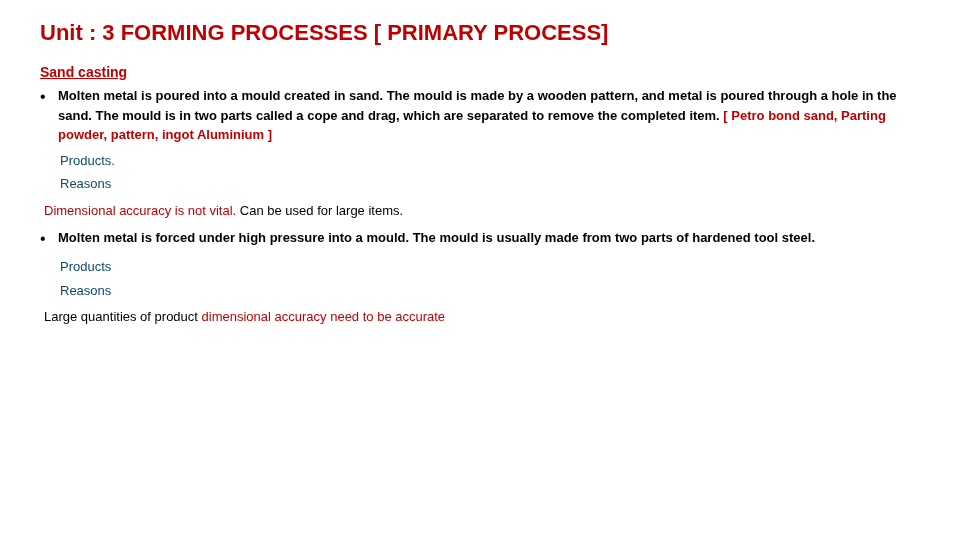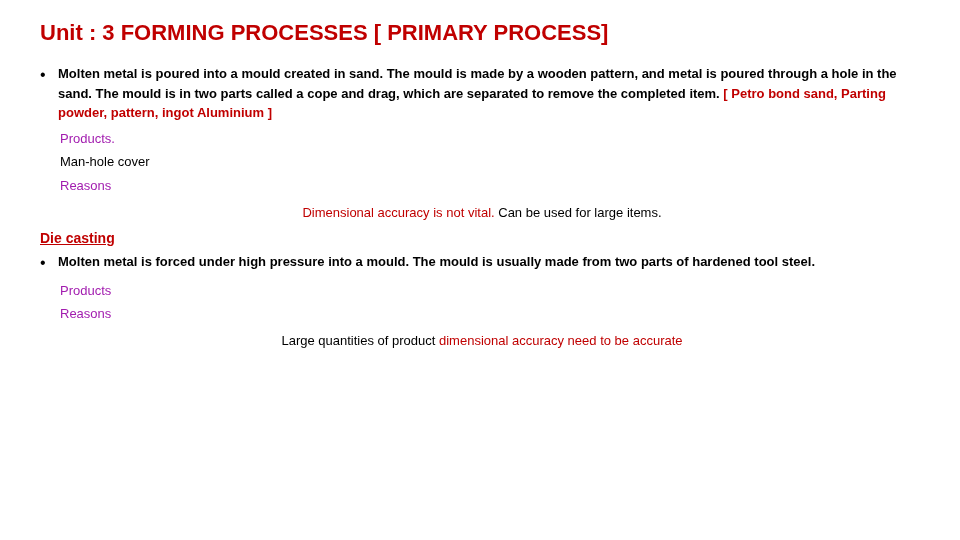--- a/index.html
+++ b/index.html
@@ -43,60 +43,58 @@
     }
     .red-highlight {
       color: #c00000;
     }
     .sub-item {
       margin-left: 20px;
       margin-bottom: 3px;
       line-height: 1.6;
     }
     .sub-item-red {
-      color: #a21caf;
+      color: #0c4a6e;
       margin-left: 20px;
       margin-bottom: 3px;
       line-height: 1.6;
     }
     .inline-mixed {
       line-height: 1.6;
       margin-left: 4px;
       margin-bottom: 3px;
-      text-align: center;
     }
     .section-gap {
       margin-bottom: 6px;
     }
   </style>
 </head>
 <body>
 
 <h1 class="page-title">Unit : 3 FORMING  PROCESSES [ PRIMARY PROCESS]</h1>
 
 <div class="section-gap">
+  <div class="section-heading">Sand casting</div>
 
   <div class="bullet-item">
     <span class="bullet-dot">•</span>
     <span class="bullet-text">
       <span>Molten metal is poured into a mould created in sand. The mould is made by a wooden pattern, and metal is poured through a hole in the sand. The mould is in two parts called a cope and drag, which are separated to remove the completed item.</span>
       <span class="red-highlight"> <span>[ Petro bond sand, Parting powder,  pattern,  ingot Aluminium ]</span></span>
     </span>
   </div>
 
   <div class="sub-item-red">Products.</div>
-  <div class="sub-item">Man-hole cover</div>
   <div class="sub-item-red section-gap">Reasons</div>
   <div class="inline-mixed section-gap">
     <span class="red-highlight">Dimensional accuracy is not vital.</span><span> Can be used for large items.</span>
   </div>
 </div>
 
 <div class="section-gap">
-  <div class="section-heading">Die casting</div>
 
   <div class="bullet-item">
     <span class="bullet-dot">•</span>
     <span class="bullet-text">Molten metal is forced under high pressure into a mould. The mould is usually made from two parts of hardened tool steel.</span>
   </div>
 
   <div class="sub-item-red">Products</div>
   <div class="sub-item-red section-gap">Reasons</div>
   <div class="inline-mixed">
     <span>Large quantities of product </span><span class="red-highlight">dimensional accuracy  need to be accurate</span>

